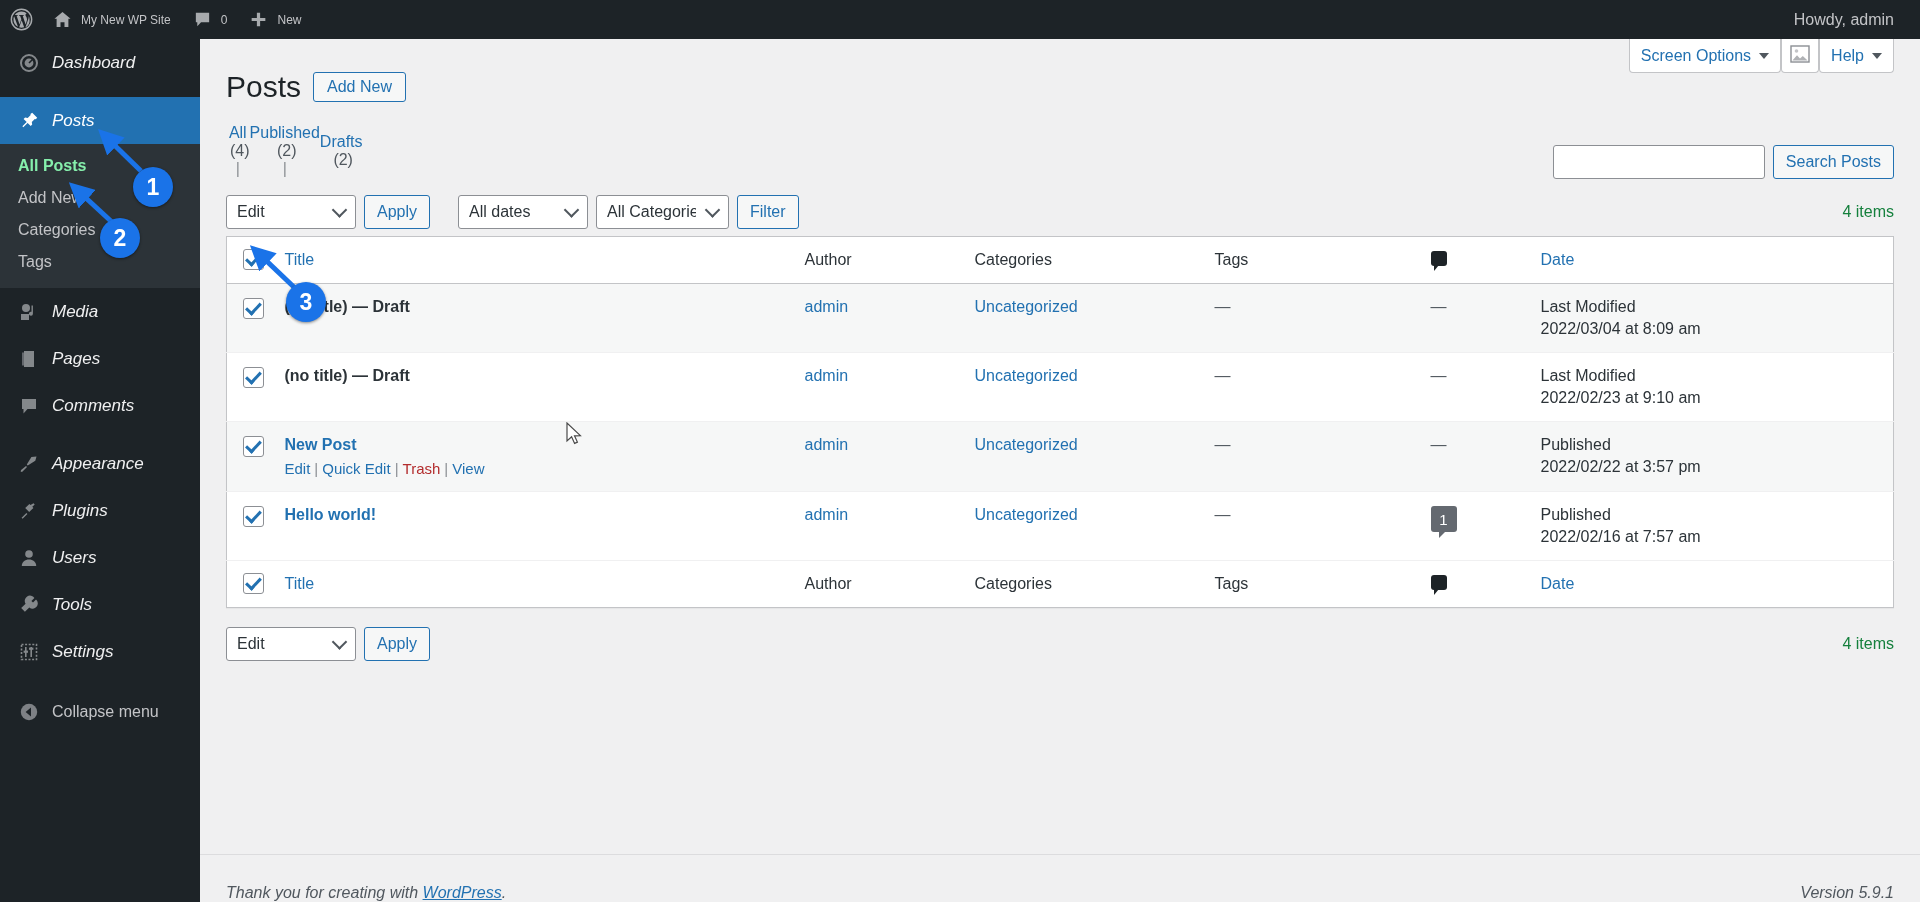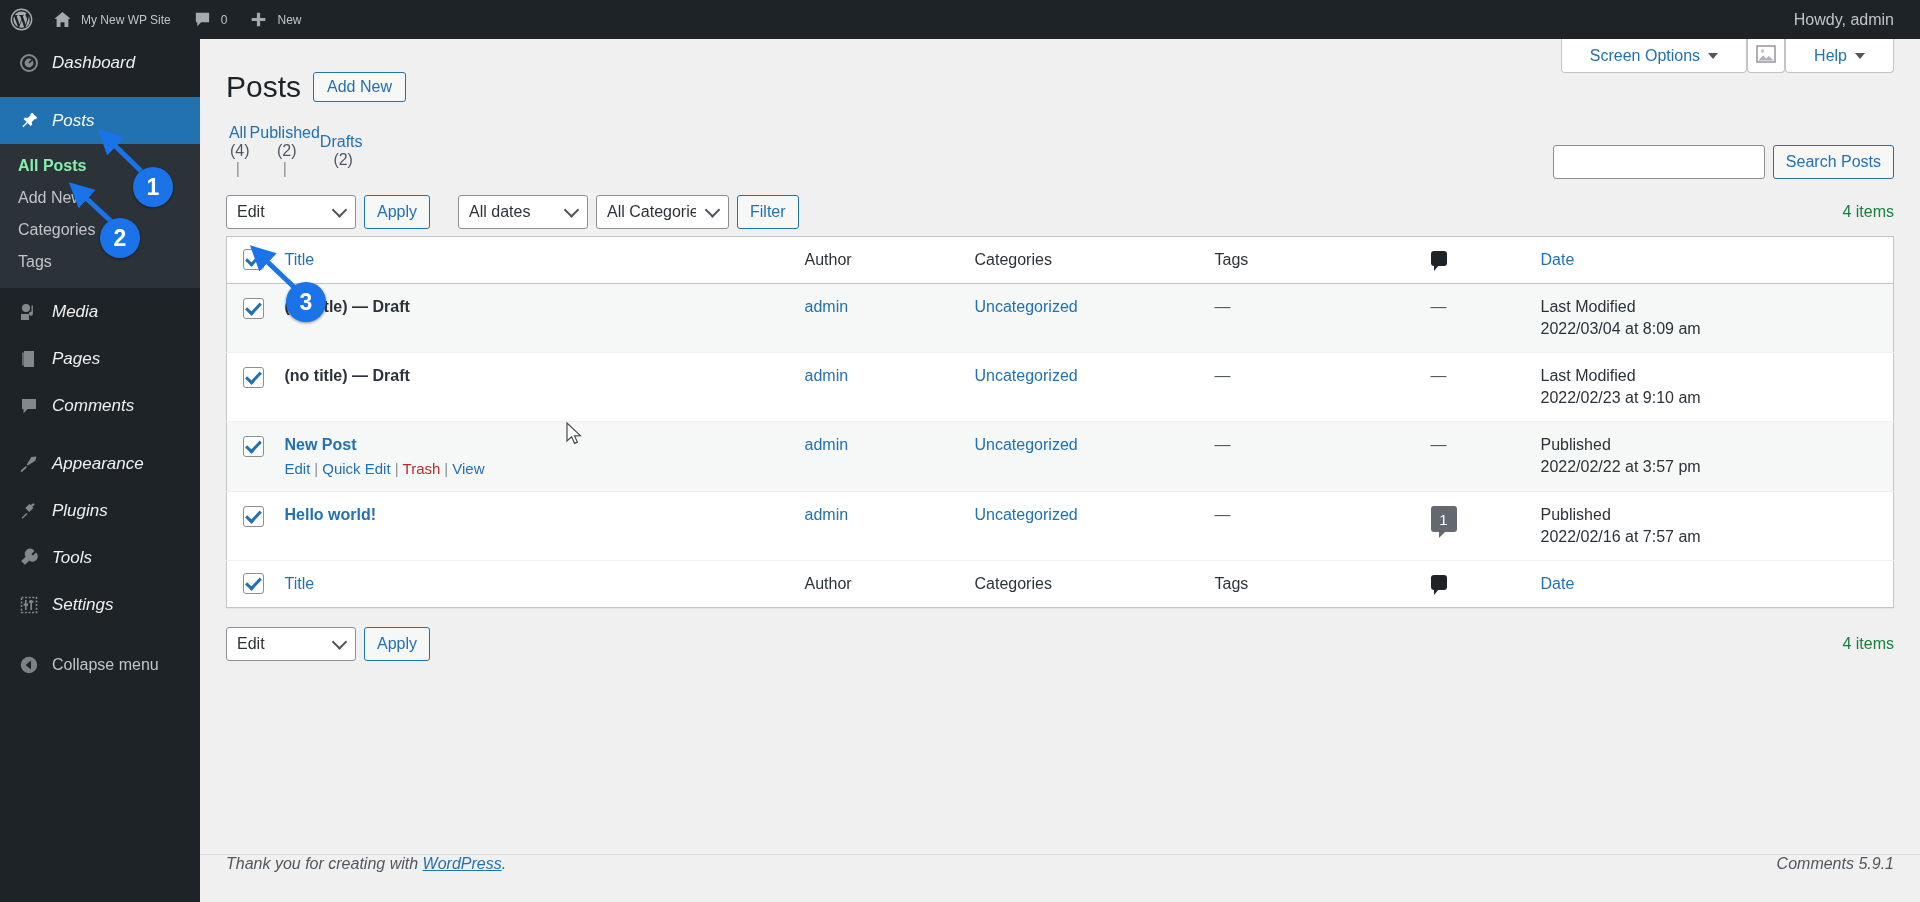--- a/index.html
+++ b/index.html
@@ -71,21 +71,21 @@
   #wpbody { padding: 0 26px 0 26px; position: relative; }
 
   
   #screen-meta-links {
     position: absolute; top: 0; right: 26px;
     display: flex; align-items: stretch; height: 34px;
   }
   .sm-tab {
     background: #fff; border: 1px solid #c3c4c7; border-top: none;
     border-radius: 0 0 4px 4px;
-    padding: 0 28px; display: flex; align-items: center; gap: 8px;
+    padding: 0 11px; display: flex; align-items: center; gap: 8px;
     color: #2271b1; font-size: 16px; cursor: pointer;
     height: 34px;
   }
   .sm-icon-tab { padding: 0 8px; }
   .caret-d { width: 0; height: 0; border-left: 5px solid transparent; border-right: 5px solid transparent; border-top: 6px solid #50575e; }
 
   
   .page-head { display: flex; align-items: center; gap: 12px; padding-top: 28px; }
   h1.wp-heading { font-size: 30px; font-weight: 400; color: #1d2327; line-height: 1.3; }
   .page-title-action {
@@ -206,21 +206,21 @@
   }
   .comment-count::after {
     content: ""; position: absolute; left: 8px; bottom: -6px;
     border-left: 7px solid #646970; border-bottom: 7px solid transparent;
   }
 
   
   #wpfooter {
     position: absolute; left: 200px; bottom: 0; width: 1720px; height: 48px;
     border-top: 1px solid #dcdcde; background: #f0f0f1;
-    display: flex; align-items: flex-start; padding: 0 26px;
+    display: flex; align-items: flex-end; padding: 0 26px;
     font-size: 16px; color: #50575e; font-style: italic;
   }
   #wpfooter a { color: #2271b1; }
   #footer-upgrade { margin-left: auto; font-style: italic; }
 
   
   #annotations { position: absolute; inset: 0; pointer-events: none; z-index: 200; }
   .anno-badge {
     position: absolute; width: 40px; height: 40px; border-radius: 50%;
     background: #1a73e8; color: #fff; display: flex; align-items: center; justify-content: center;
@@ -343,20 +343,29 @@
 
   <div class="menu-top">
     <span class="mt-icon">
       <svg width="20" height="20" viewBox="0 0 20 20">
           <path fill="#a7aaad" d="M14.5 2.2l1.2 1.2-2.4 2.4 1.1 1.1-4.2 4.2-4-4L10.4 3l1.1 1.1zM7.4 12l-4.8 4.8 1 1L8.4 13z"></path>
         </svg>
     </span>
     <span class="mt-label">Plugins</span>
   </div>
 
+  <div class="menu-top">
+    <span class="mt-icon">
+      <svg width="20" height="20" viewBox="0 0 20 20">
+          <circle cx="10" cy="6" r="3.8" fill="#a7aaad"></circle>
+          <path fill="#a7aaad" d="M2.8 18c0-4 3.2-6.5 7.2-6.5s7.2 2.5 7.2 6.5z"></path>
+        </svg>
+    </span>
+    <span class="mt-label">Users</span>
+  </div>
 
   <div class="menu-top">
     <span class="mt-icon">
       <svg width="20" height="20" viewBox="0 0 20 20">
           <path fill="#a7aaad" d="M17 4.6l-3 3-1.6-1.6 3-3A5 5 0 006.6 8.7l-4.4 4.4 3.7 3.7 4.4-4.4A5 5 0 0017 4.6z"></path>
         </svg>
     </span>
     <span class="mt-label">Tools</span>
   </div>
 
@@ -546,21 +555,21 @@
         <button class="button-sec">Apply</button>
       </div>
       <span class="displaying-num">4 items</span>
     </div>
 
   </div>
 </div>
 
 <div id="wpfooter">
   <span><span>Thank you for creating with </span><a style="text-decoration:underline">WordPress</a><span>.</span></span>
-  <span id="footer-upgrade">Comments 5.9.1</span>
+  <span id="footer-upgrade">Version 5.9.1</span>
 </div>
 
 <div id="annotations">
   <svg width="1920" height="902" style="position:absolute;left:0;top:0">
     <defs>
       <marker id="ah" markerWidth="5" markerHeight="5" refX="3.6" refY="2.5" orient="auto">
         <path d="M0,0 L5,2.5 L0,5 z" fill="#1a73e8"></path>
       </marker>
     </defs>
     <line x1="141" y1="171" x2="103" y2="134" stroke="#1a73e8" stroke-width="5" marker-end="url(#ah)"></line>

